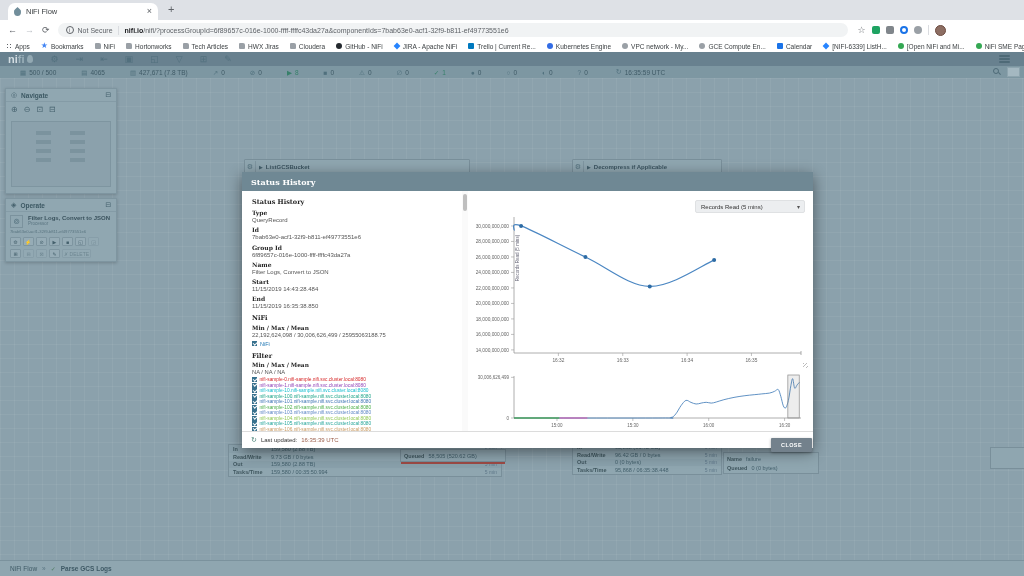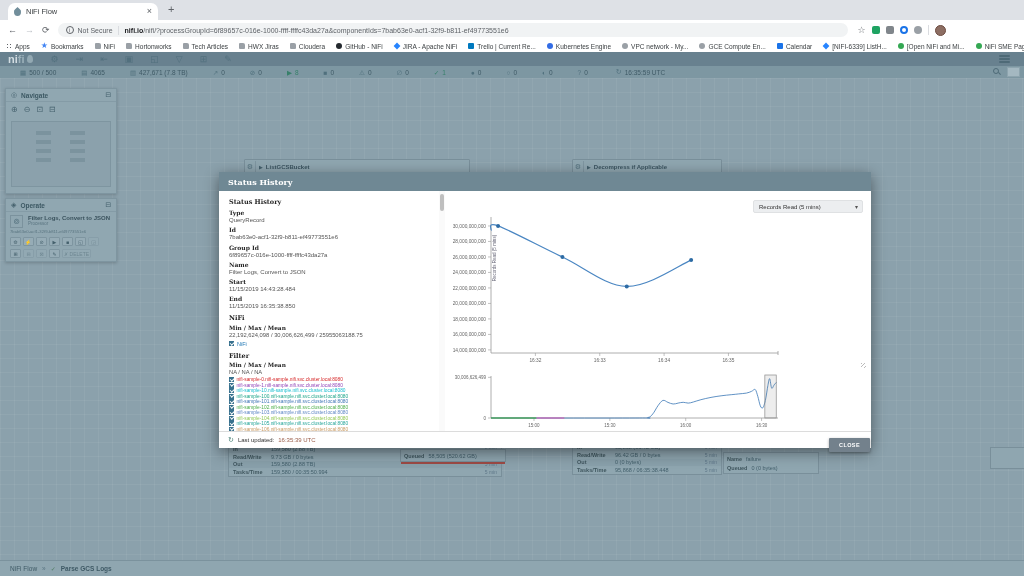--- a/index.html
+++ b/index.html
@@ -126,21 +126,21 @@
   .conn .cvl { font-size:5.5px; color:#44606c; white-space:nowrap; }
   .conn-underline { position:absolute; left:0; right:0; bottom:-3px; height:2px; background:#9c4a45; }
   .nf-bottombar { position:absolute; bottom:0; left:0; right:0; height:16px; background:#8fa6b0;
                   border-top:1px solid #7b929d; display:flex; align-items:center; padding-left:10px; gap:5px; }
   .bc-root { font-size:6.5px; color:#3f5a66; }
   .bc-sep { font-size:6.5px; color:#5b7683; }
   .bc-check { font-size:6px; color:#4f7d63; }
   .bc-cur { font-size:6.5px; color:#3f5a66; font-weight:bold; }
 
   
-  .dialog { position:absolute; left:219px; top:172px; width:652px; height:276px; background:#fff;
+  .dialog { position:absolute; left:242px; top:172px; width:571px; height:276px; background:#fff;
             box-shadow:0 4px 14px rgba(0,0,0,.45); z-index:40; }
   .dlg-header { height:19px; background:#6f8894; display:flex; align-items:center; padding-left:9px; }
   .dlg-title { font-family:"DejaVu Serif", serif; font-size:8px; font-weight:bold; color:#fff; }
   .dlg-body { position:absolute; top:19px; bottom:17px; left:0; right:0; display:flex; }
   .details { width:220px; padding:7px 0 0 10px; overflow:hidden; }
   .dtl-heading { font-family:"DejaVu Serif", serif; font-size:6.5px; font-weight:bold; color:#262626; margin-bottom:2px; }
   .fld-lb { font-family:"DejaVu Serif", serif; font-size:6px; font-weight:bold; color:#262626; margin-top:3.2px; }
   .fld-vl { font-size:6px; color:#555; margin-top:1px; white-space:nowrap; }
   .sec-heading { font-family:"DejaVu Serif", serif; font-size:6.5px; font-weight:bold; color:#262626; margin-top:5px; }
   .mm-lb { font-family:"DejaVu Serif", serif; font-size:5.8px; font-weight:bold; color:#262626; margin-top:2.5px; }

